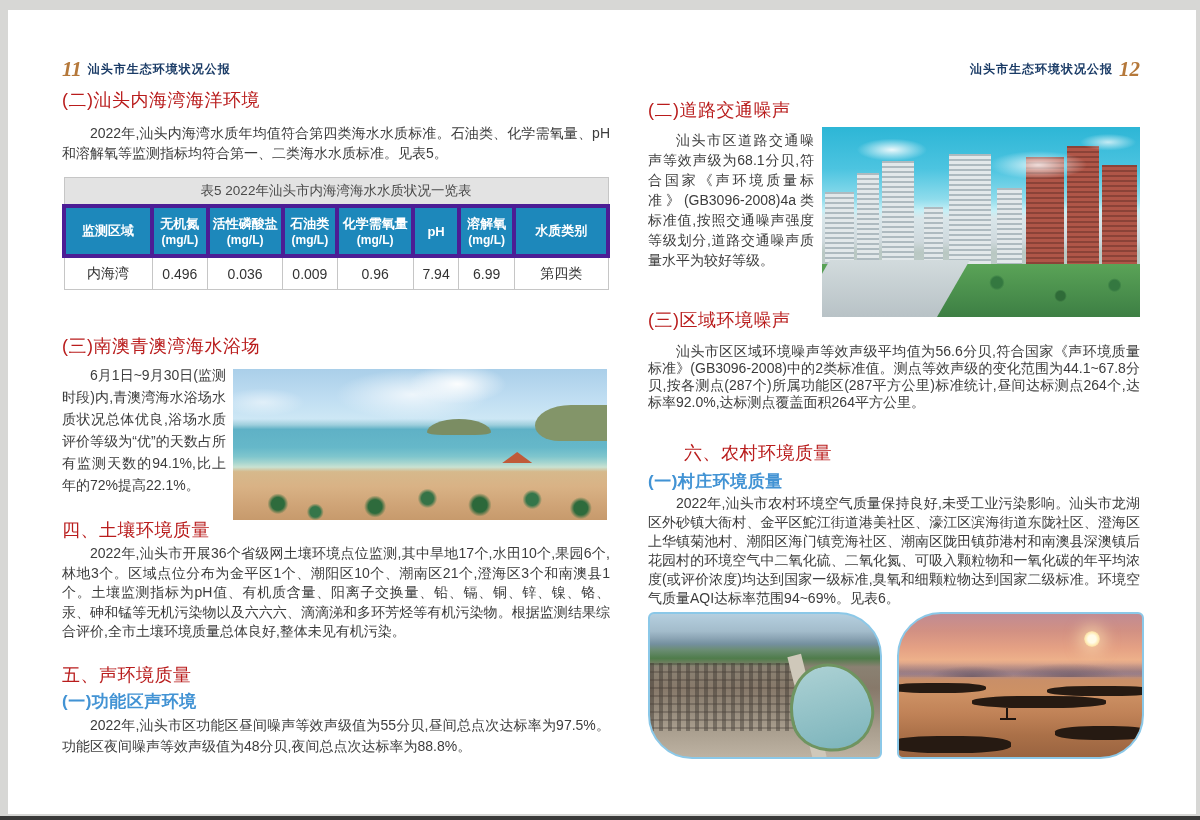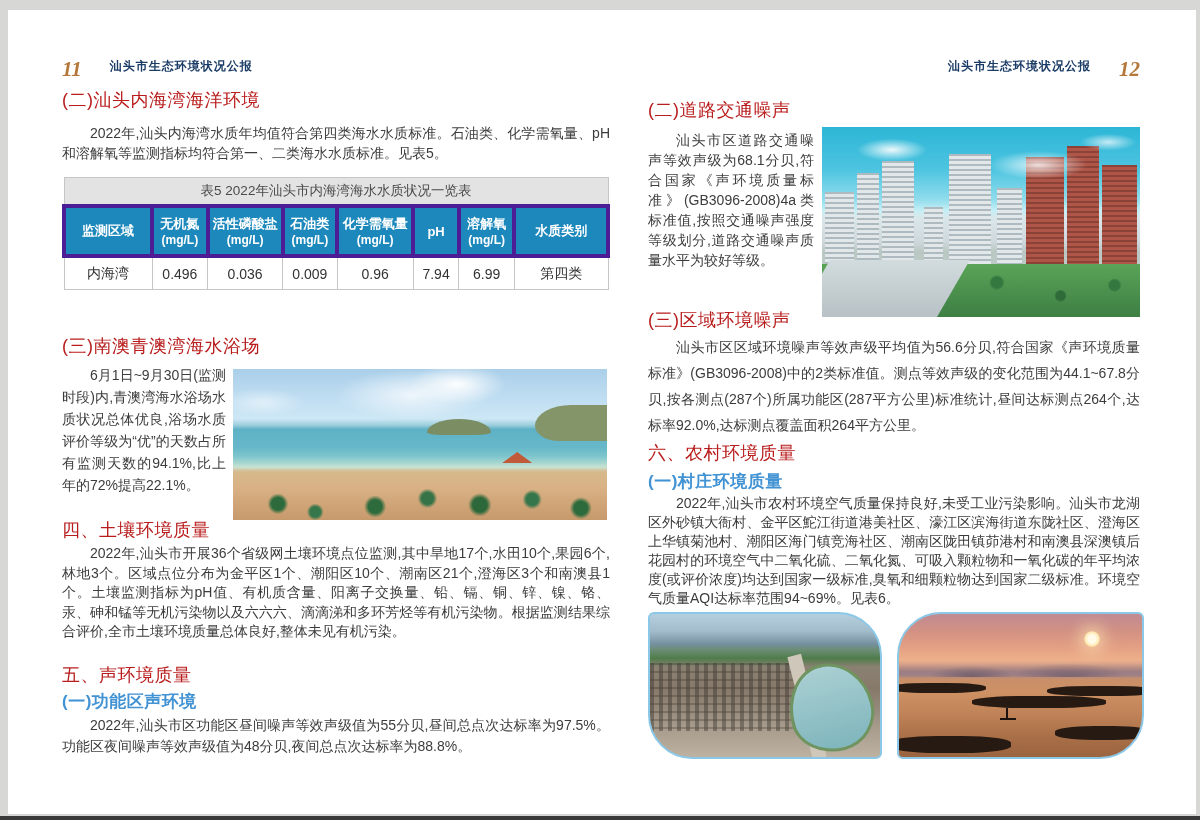--- a/index.html
+++ b/index.html
@@ -5,37 +5,37 @@
   html,body{margin:0;padding:0;}
   body{
     width:1200px;height:820px;position:relative;overflow:hidden;
     background:#d7d7d5;
     font-family:"Liberation Sans","DejaVu Sans",sans-serif;
   }
   .sheet{position:absolute;left:8px;top:10px;width:1188px;height:804px;background:#ffffff;}
   .bottom-line{position:absolute;left:0;top:816px;width:1200px;height:4px;background:#3a3a3a;}
 
   
-  .page-header{position:absolute;display:flex;align-items:flex-start;gap:28px;}
+  .page-header{position:absolute;display:flex;align-items:center;gap:6px;}
   .page-header.right{justify-content:flex-end;}
   .page-num{font-family:"Liberation Serif","DejaVu Serif",serif;font-style:italic;font-weight:bold;
     font-size:21px;color:#b5783a;line-height:22px;}
   .header-title{font-size:12px;font-weight:bold;color:#1a3b66;letter-spacing:1px;}
 
   
   .h2{position:absolute;font-size:18px;font-weight:normal;color:#b91c1c;letter-spacing:.5px;white-space:nowrap;}
   .h3{position:absolute;font-size:17px;font-weight:bold;color:#4293d4;letter-spacing:.5px;white-space:nowrap;}
 
   
   .para{position:absolute;font-size:14px;color:#3c3c3c;line-height:19.5px;
     text-align:justify;text-indent:2em;}
   .para.narrow{line-height:22px;}
   .para.lh20{line-height:20px;}
   .para.lh21{line-height:21px;}
-  .para.lh185{line-height:26px;}
+  .para.lh185{line-height:17px;margin-top:9px;}
   .para.lh19{line-height:19px;}
 
   
   table.t5{position:absolute;border-collapse:collapse;table-layout:fixed;}
   .t5 td,.t5 th{border:1px solid #c6c6c6;text-align:center;vertical-align:middle;padding:1px 2px;}
   .t5 .t-title{background:#e3e3e3;color:#4a4a4a;font-size:13.5px;font-weight:normal;height:24px;}
   .t5 th{background:#1d88bb;color:#fff;font-size:13px;font-weight:bold;height:44px;border:4px solid #4c1d95;}
   .t5 th .unit{display:block;font-size:12px;font-weight:bold;}
   .t5 tr.r1 td{height:29px;font-size:14px;color:#333;background:#fff;}
   .t5 tr.r2 td{height:40px;font-size:13.5px;color:#333;background:#ececec;white-space:pre-line;line-height:17px;}
@@ -204,21 +204,21 @@
   <div class="bld red b7"></div>
   <div class="bld red b8"></div>
   <div class="bld red b9"></div>
   <div class="green"></div>
   <div class="road"></div>
 </div>
 
 <div class="h2" style="left:648px;top:308px;">(三)区域环境噪声</div>
 <div class="para lh185" style="left:648px;top:334px;width:492px;">汕头市区区域环境噪声等效声级平均值为56.6分贝,符合国家《声环境质量标准》(GB3096-2008)中的2类标准值。测点等效声级的变化范围为44.1~67.8分贝,按各测点(287个)所属功能区(287平方公里)标准统计,昼间达标测点264个,达标率92.0%,达标测点覆盖面积264平方公里。</div>
 
-<div class="h2" style="left:648px;top:441px;">六、农村环境质量</div>
+<div class="h2" style="left:684px;top:441px;">六、农村环境质量</div>
 <div class="h3" style="left:648px;top:470px;">(一)村庄环境质量</div>
 <div class="para lh19" style="left:648px;top:494px;width:492px;">2022年,汕头市农村环境空气质量保持良好,未受工业污染影响。汕头市龙湖区外砂镇大衙村、金平区鮀江街道港美社区、濠江区滨海街道东陇社区、澄海区上华镇菊池村、潮阳区海门镇竞海社区、潮南区陇田镇茆港村和南澳县深澳镇后花园村的环境空气中二氧化硫、二氧化氮、可吸入颗粒物和一氧化碳的年平均浓度(或评价浓度)均达到国家一级标准,臭氧和细颗粒物达到国家二级标准。环境空气质量AQI达标率范围94~69%。见表6。</div>
 
 <div class="photo photo-village card-l" style="left:648px;top:612px;width:230px;height:143px;">
   <div class="roofs"></div>
   <div class="road-v"></div>
   <div class="pond"></div>
 </div>
 
 <div class="photo photo-sunset card-r" style="left:897px;top:612px;width:243px;height:143px;">

